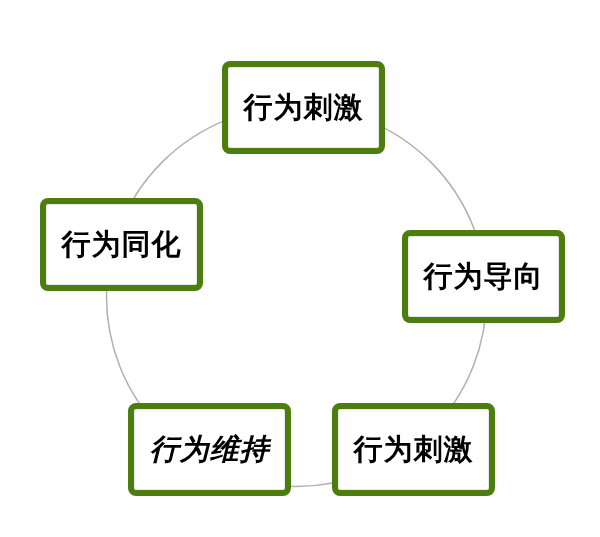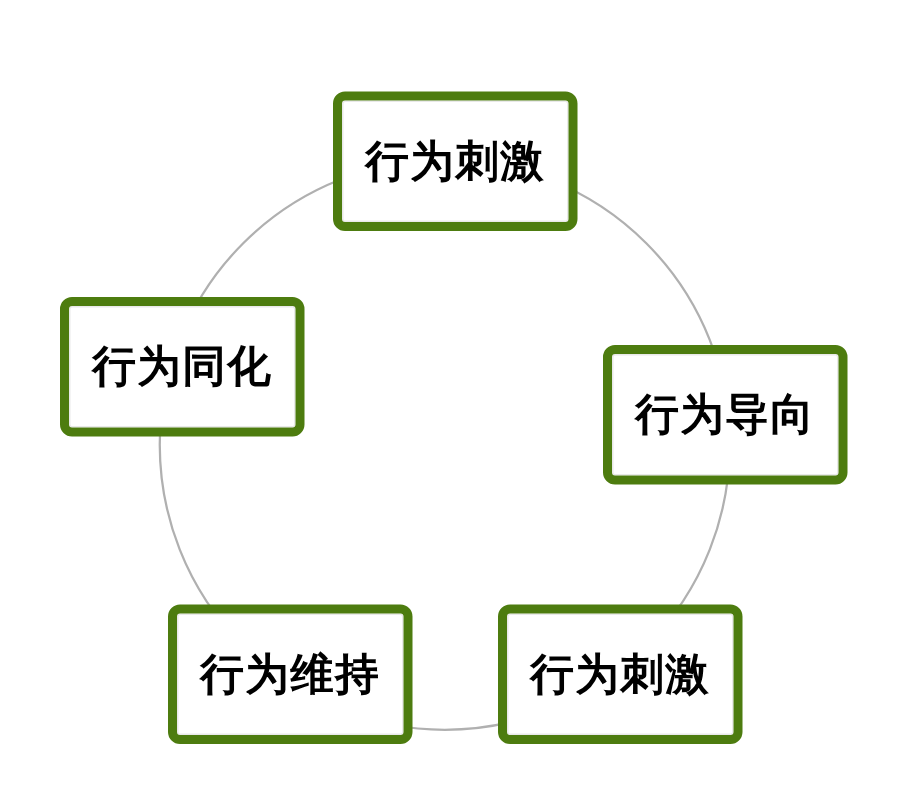--- a/index.html
+++ b/index.html
@@ -35,21 +35,21 @@
     justify-content: center;
     font-weight: bold;
     font-size: 29px;
     letter-spacing: 1px;
     color: #000000;
     box-shadow: 0 0 0 1px rgba(166,166,166,0.25) inset;
   }
   .node-top          { left: 222px; top: 61px;  }
   .node-right        { left: 402px; top: 190px; margin-top: 40px; }
   .node-bottom-right { left: 332px; top: 403px; }
-  .node-bottom-left  { left: 112px; top: 403px; }
+  .node-bottom-left  { left: 128px; top: 403px; font-style: italic; }
   .node-left         { left: 40px;  top: 198px; }
 </style>
 </head>
 <body>
 
 <div class="stage">
 
   <svg class="cycle-svg" viewBox="0 0 600 537" xmlns="http://www.w3.org/2000/svg" aria-hidden="true">
     <circle cx="296.5" cy="296.5" r="190" fill="none" stroke="#b0b0b0" stroke-width="1.5"></circle>
   </svg>

